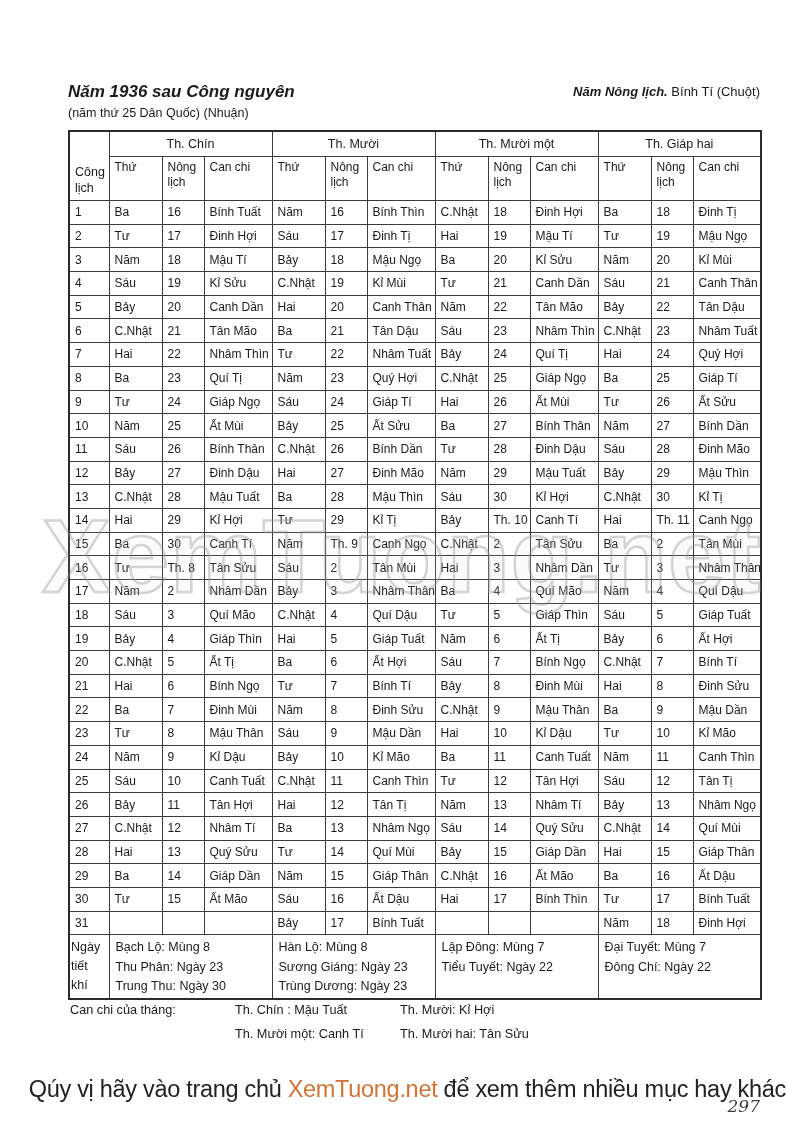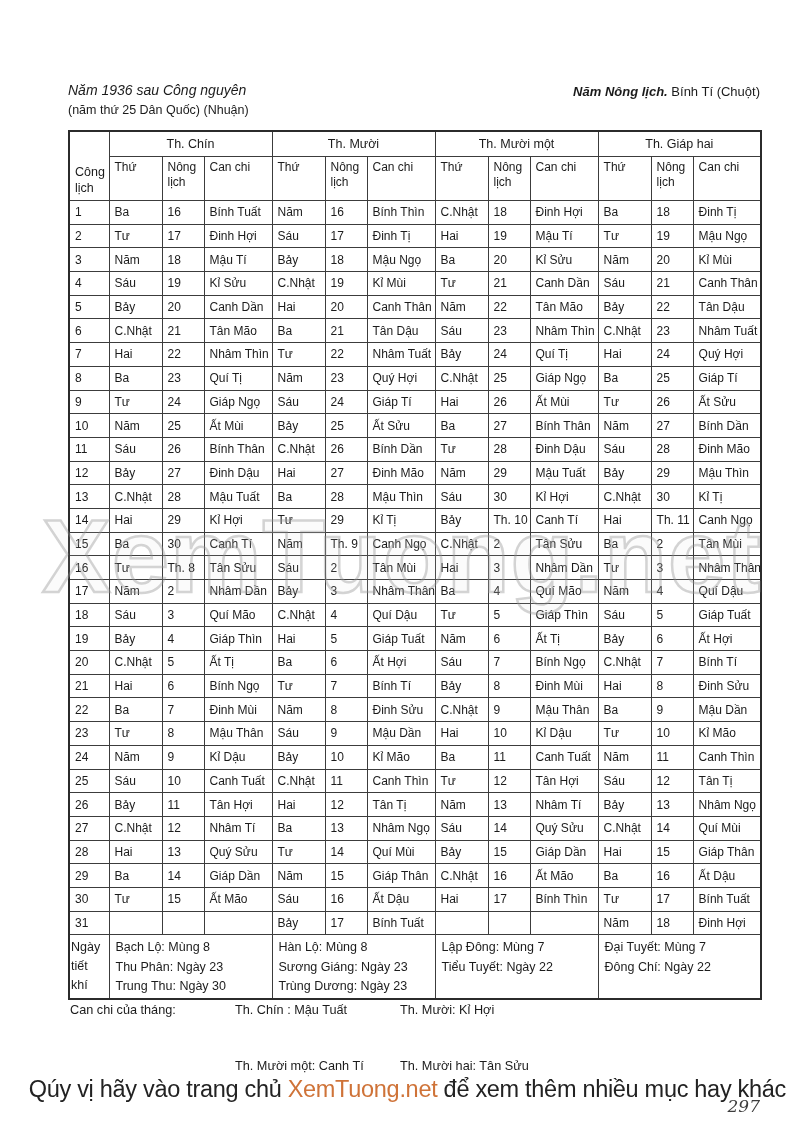--- a/index.html
+++ b/index.html
@@ -2,21 +2,21 @@
 <html><head>
 <meta charset="utf-8">
 <style>
   html,body{margin:0;padding:0;background:#ffffff;}
   .page{
     position:relative;width:786px;height:1141px;background:#fff;
     font-family:"Liberation Sans",sans-serif;color:#1b1b1b;overflow:hidden;
   }
   
   .hdr-left{position:absolute;left:68px;top:82px;line-height:1.2;}
-  .hdr-title{font-weight:normal;font-style:italic;font-size:14px;}
+  .hdr-title{font-weight:bold;font-style:italic;font-size:17px;}
   .hdr-sub{font-size:12.5px;margin-top:4px;}
   .hdr-right{position:absolute;right:26px;top:84px;font-size:13px;text-align:right;white-space:nowrap;}
   .hdr-right .bi{font-weight:bold;font-style:italic;}
 
   
   table.cal{
     position:absolute;left:68px;top:130px;width:694px;
     border-collapse:collapse;table-layout:fixed;
     border:2px solid #2b2b2b;
   }
@@ -607,21 +607,21 @@
     </tfoot>
   </table>
 
   <div class="watermark">XemTuong.net</div>
 
   <div class="canchi-line" style="top:1003px;">
     <span class="cc-label">Can chi của tháng:</span>
     <span class="cc-item1">Th. Chín : Mậu Tuất</span>
     <span class="cc-item2">Th. Mười: Kỉ Hợi</span>
   </div>
-  <div class="canchi-line" style="top:1027px;margin-top:32px;">
+  <div class="canchi-line" style="top:1027px;">
     <span class="cc-item1">Th. Mười một: Canh Tí</span>
     <span class="cc-item2">Th. Mười hai:  Tân Sửu</span>
   </div>
 
   <div class="banner">
     <span>Qúy vị hãy vào trang chủ </span><span class="site" style="color: rgb(207, 115, 56);">XemTuong.net</span><span> để xem thêm nhiều mục hay khác</span>
   </div>
   <div class="pagenum">297</div>
 
 </div>

